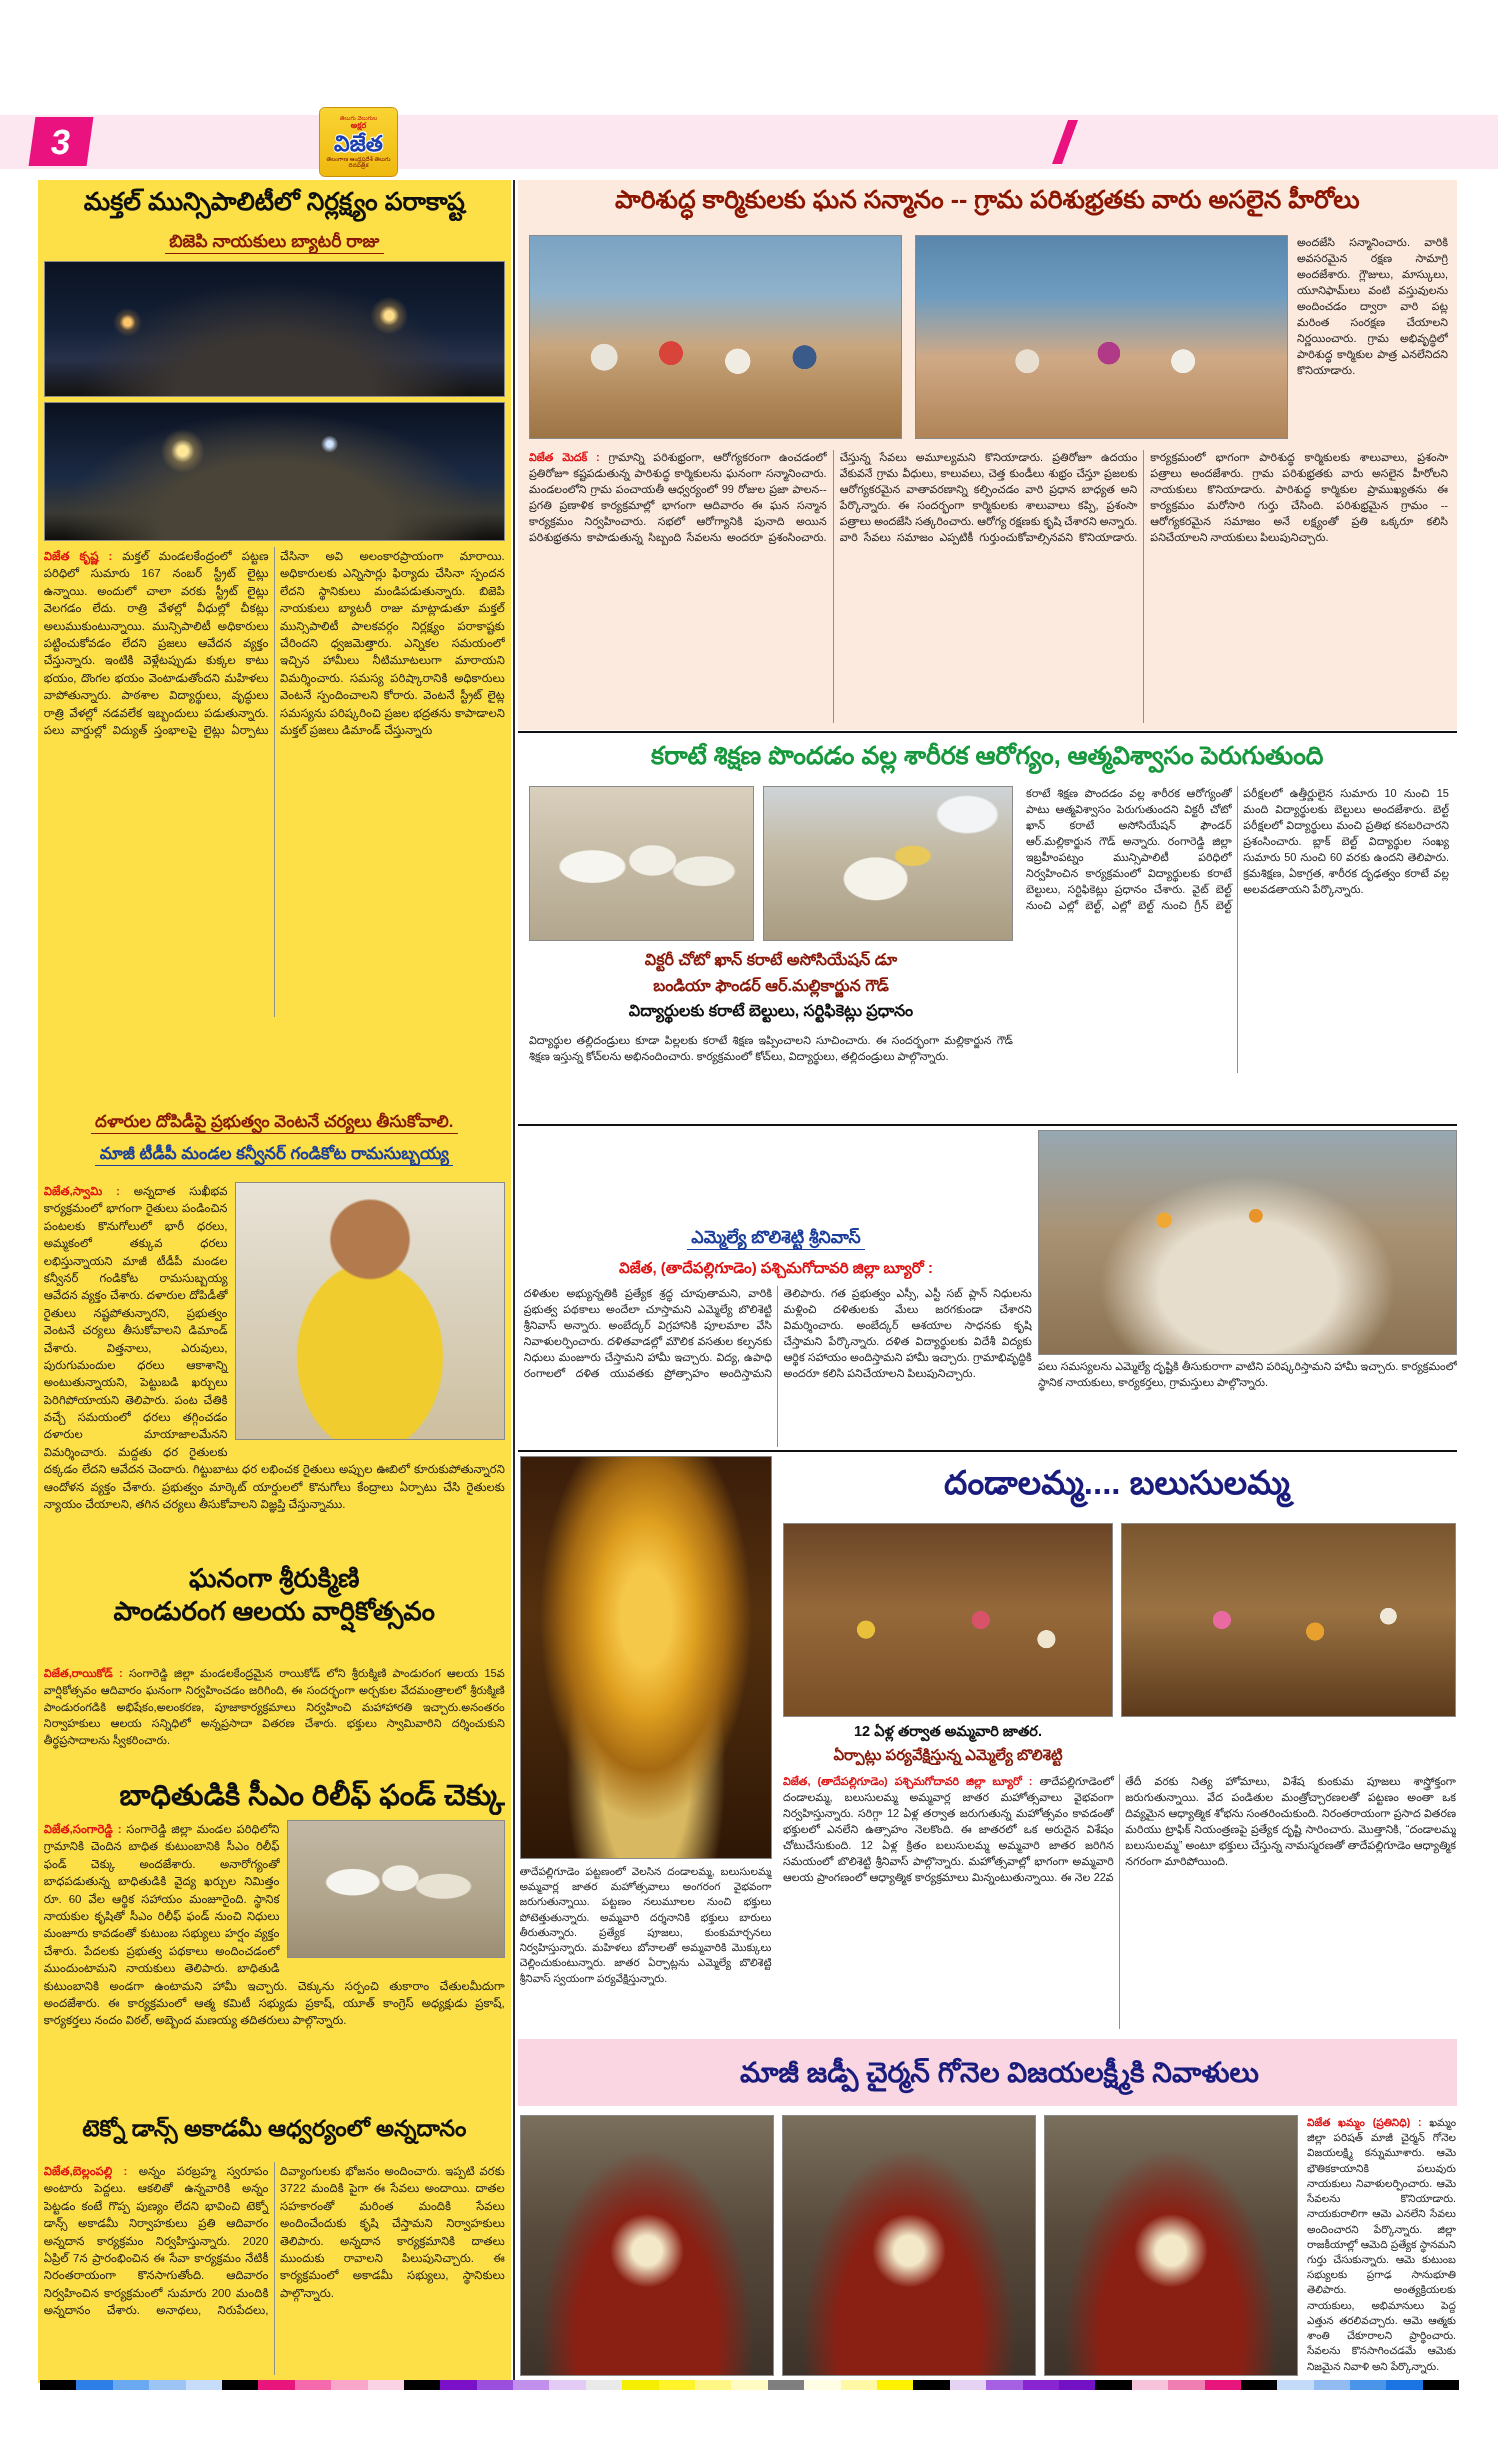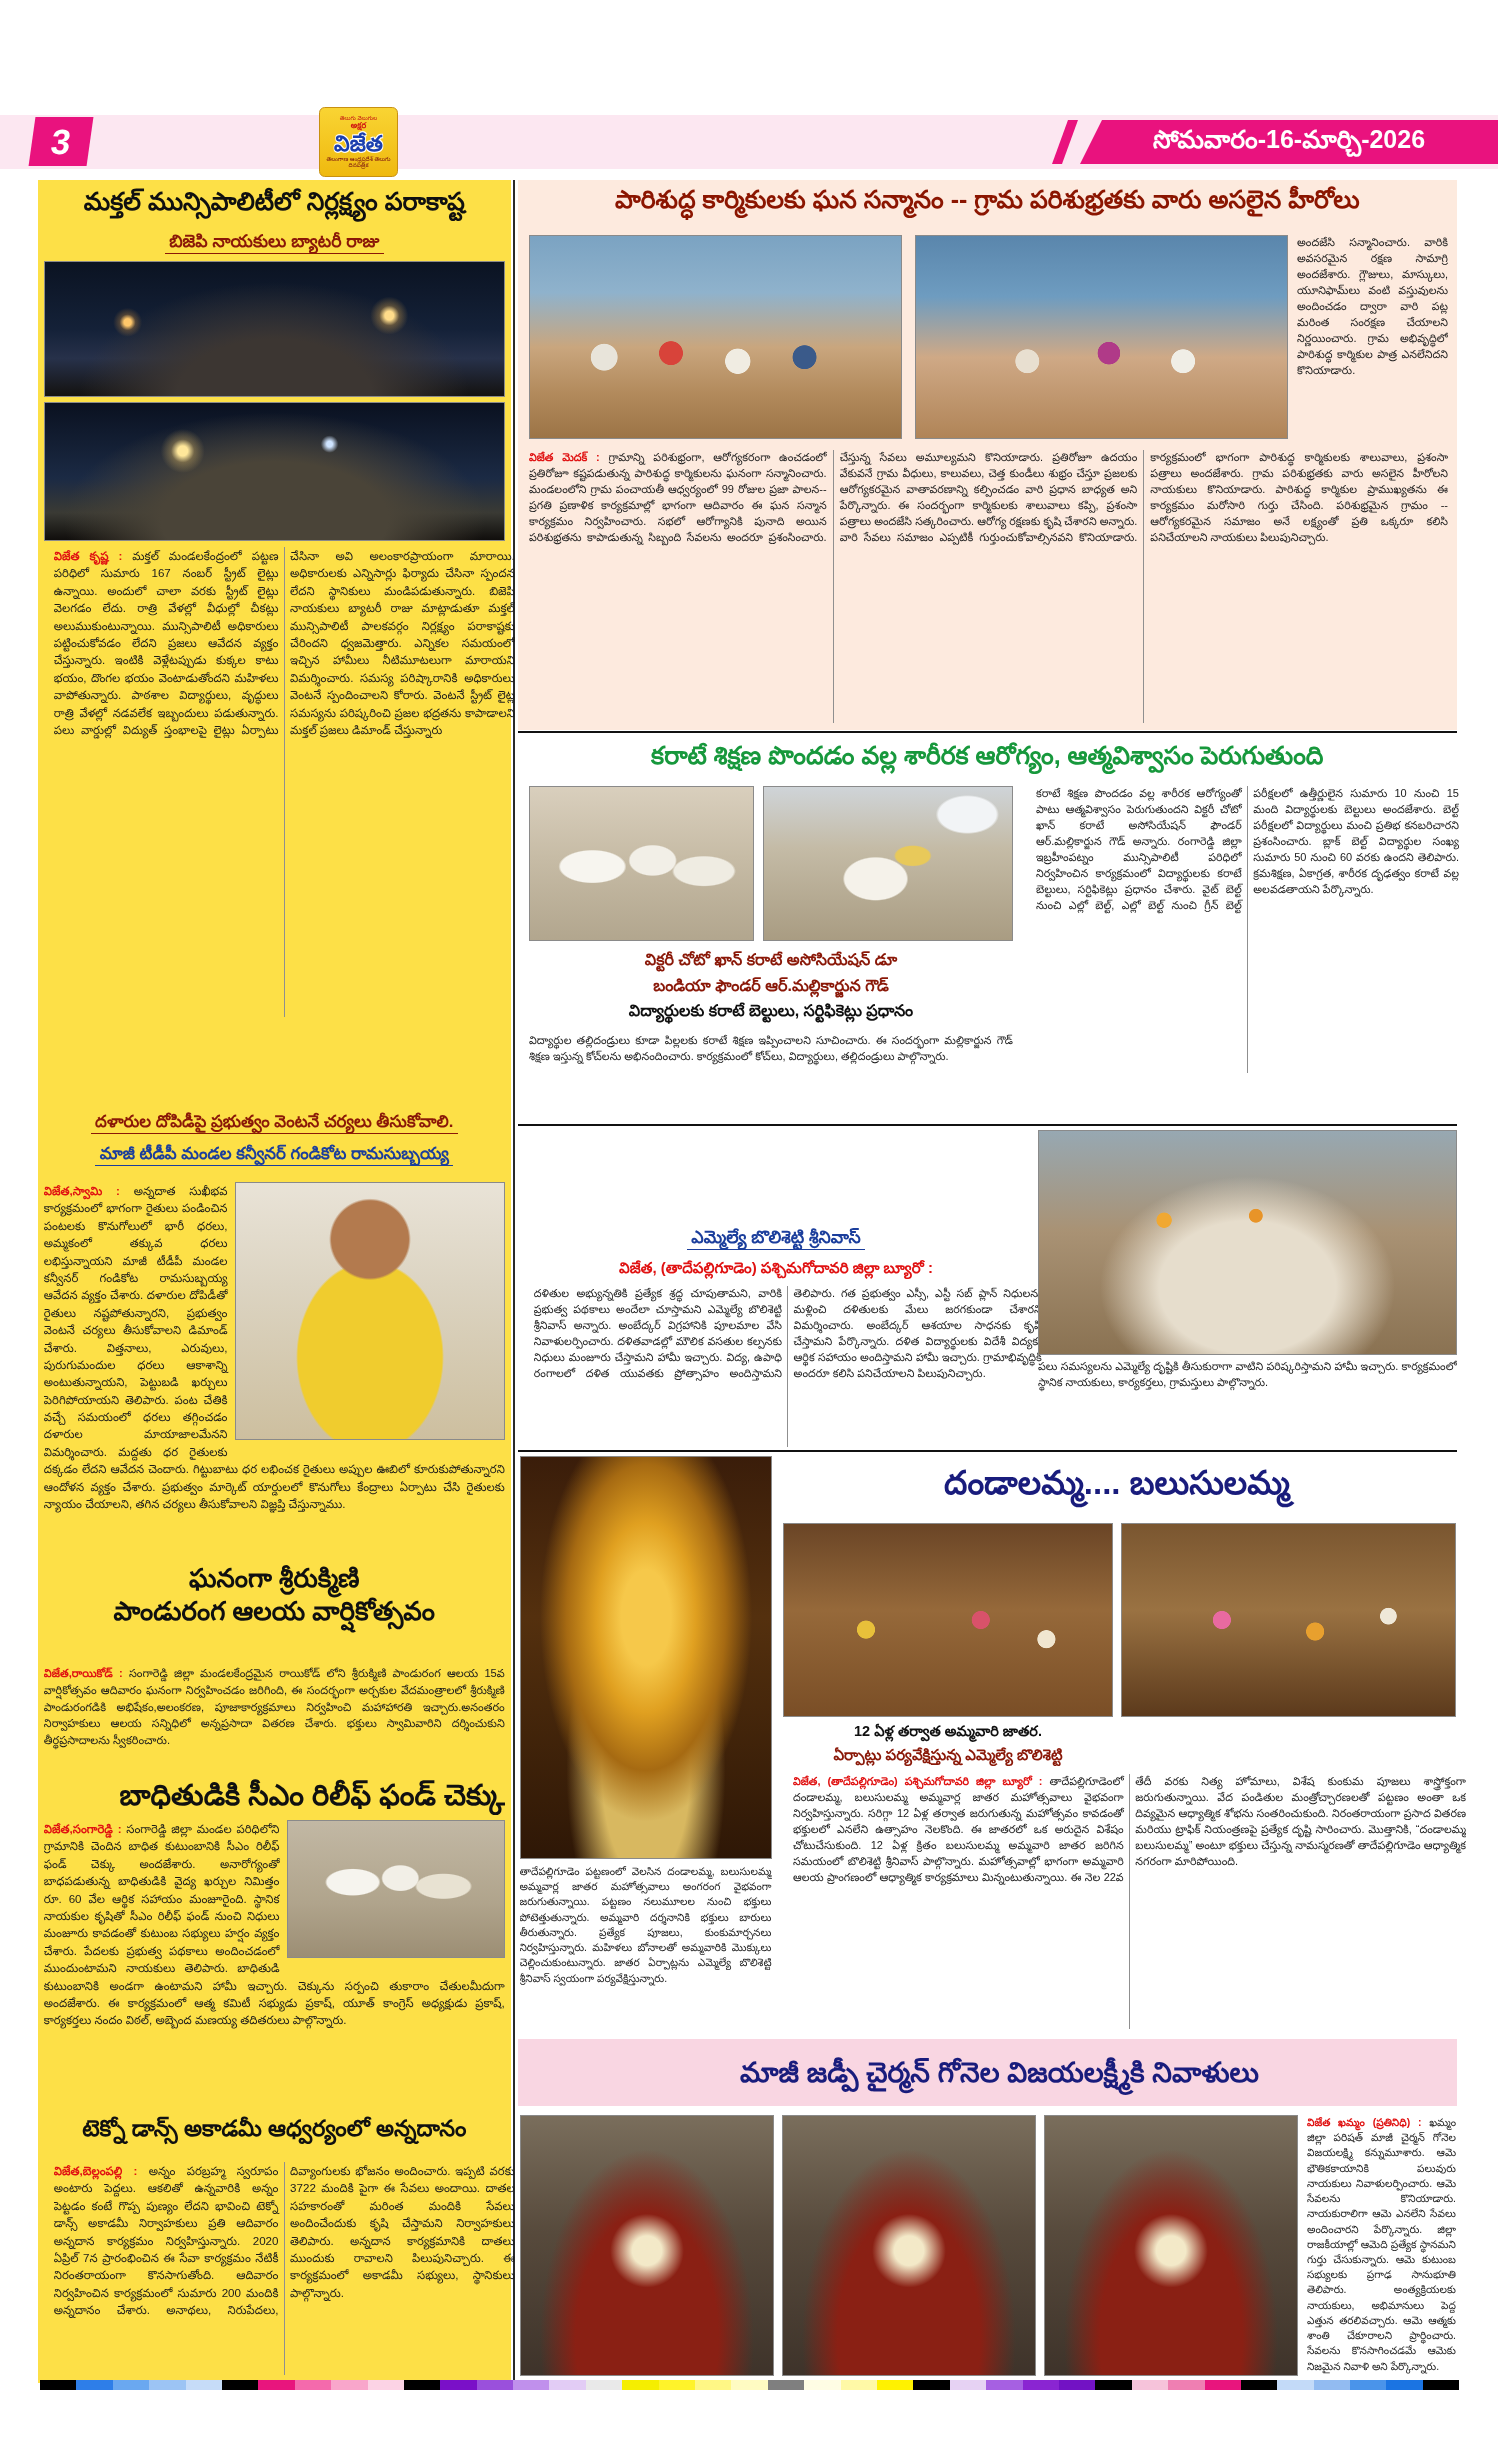--- a/index.html
+++ b/index.html
@@ -26,21 +26,21 @@
   
   .leftcol{background:#fde047;}
   .vrule{background:#2a2a2a;}
   .hrule{background:#111;}
   .headline{font-weight:bold;color:#101010;text-align:center;line-height:1.25;overflow:hidden;}
   .sub-maroon{color:#8a1808;font-weight:bold;text-align:center;}
   .sub-blue{color:#1b3e9c;font-weight:bold;text-align:center;}
   .sub-underline span{border-bottom:1.5px solid currentColor;padding:0 4.4px 2.2px 4.4px;}
   .body-txt{font-size:11.6px;line-height:1.5;text-align:justify;overflow:hidden;}
   .body-sm{font-size:11px;line-height:1.45;text-align:justify;overflow:hidden;}
-  .cols2{column-count:2;column-gap:11.6px;column-rule:0.7px solid #8f8f8f;margin-left:10px;}
+  .cols2{column-count:2;column-gap:11.6px;column-rule:0.7px solid #8f8f8f;}
   .cols3{column-count:3;column-gap:13px;column-rule:0.7px solid #8f8f8f;}
   .lead{color:#e01212;font-weight:bold;}
   .photo{border:0.7px solid #8a8a8a;box-sizing:border-box;}
   .caption-b{font-weight:bold;color:#101010;font-size:14.5px;text-align:center;}
 
   
   .p-night1{background:
     radial-gradient(circle at 75% 40%,#ffdc8a 0 4.4px,rgba(255,190,80,.3) 10px,transparent 19px),
     radial-gradient(circle at 18% 45%,#ffc76a 0 3.6px,rgba(255,170,60,.25) 8px,transparent 14.5px),
     radial-gradient(ellipse at 50% 100%,#3c3632 0 30%,transparent 60%),
@@ -133,23 +133,20 @@
   <div class="abs pagenum" style="left:32px;top:117px;width:58px;height:49px;">
     <span>3</span>
   </div>
   <div class="abs logo" style="left:319px;top:107px;width:77px;height:68px;">
     <div class="t1">తెలుగు వెలుగుల</div>
     <div class="t2">అక్షర</div>
     <div class="t3">విజేత</div>
     <div class="t4">తెలంగాణ ఆంధ్రప్రదేశ్ తెలుగు దినపత్రిక</div>
   </div>
   <div class="abs datenotch" style="left:1060px;top:120px;width:10px;height:44px;"></div>
-  <div class="abs dateband" style="left:1080px;top:120px;width:418px;height:44px;">
-    <span>సోమవారం-16-మార్చి-2026</span>
-  </div>
 
   <div class="abs vrule" style="left:513px;top:180px;width:1.5px;height:2203px;"></div>
 
   <div class="abs leftcol" style="left:38px;top:180px;width:473px;height:2203px;">
 
     <div class="abs headline" style="left:5.8px;top:5.8px;width:461px;height:42px;font-size:25px;">మక్తల్ మున్సిపాలిటీలో నిర్లక్ష్యం పరాకాష్ట</div>
     <div class="abs sub-maroon sub-underline" style="left:5.8px;top:51px;width:461px;font-size:17.4px;">
       <span>బిజెపి నాయకులు బ్యాటరీ రాజు</span>
     </div>
     <div class="abs photo p-night1" style="left:5.8px;top:81px;width:461px;height:136px;"></div>

